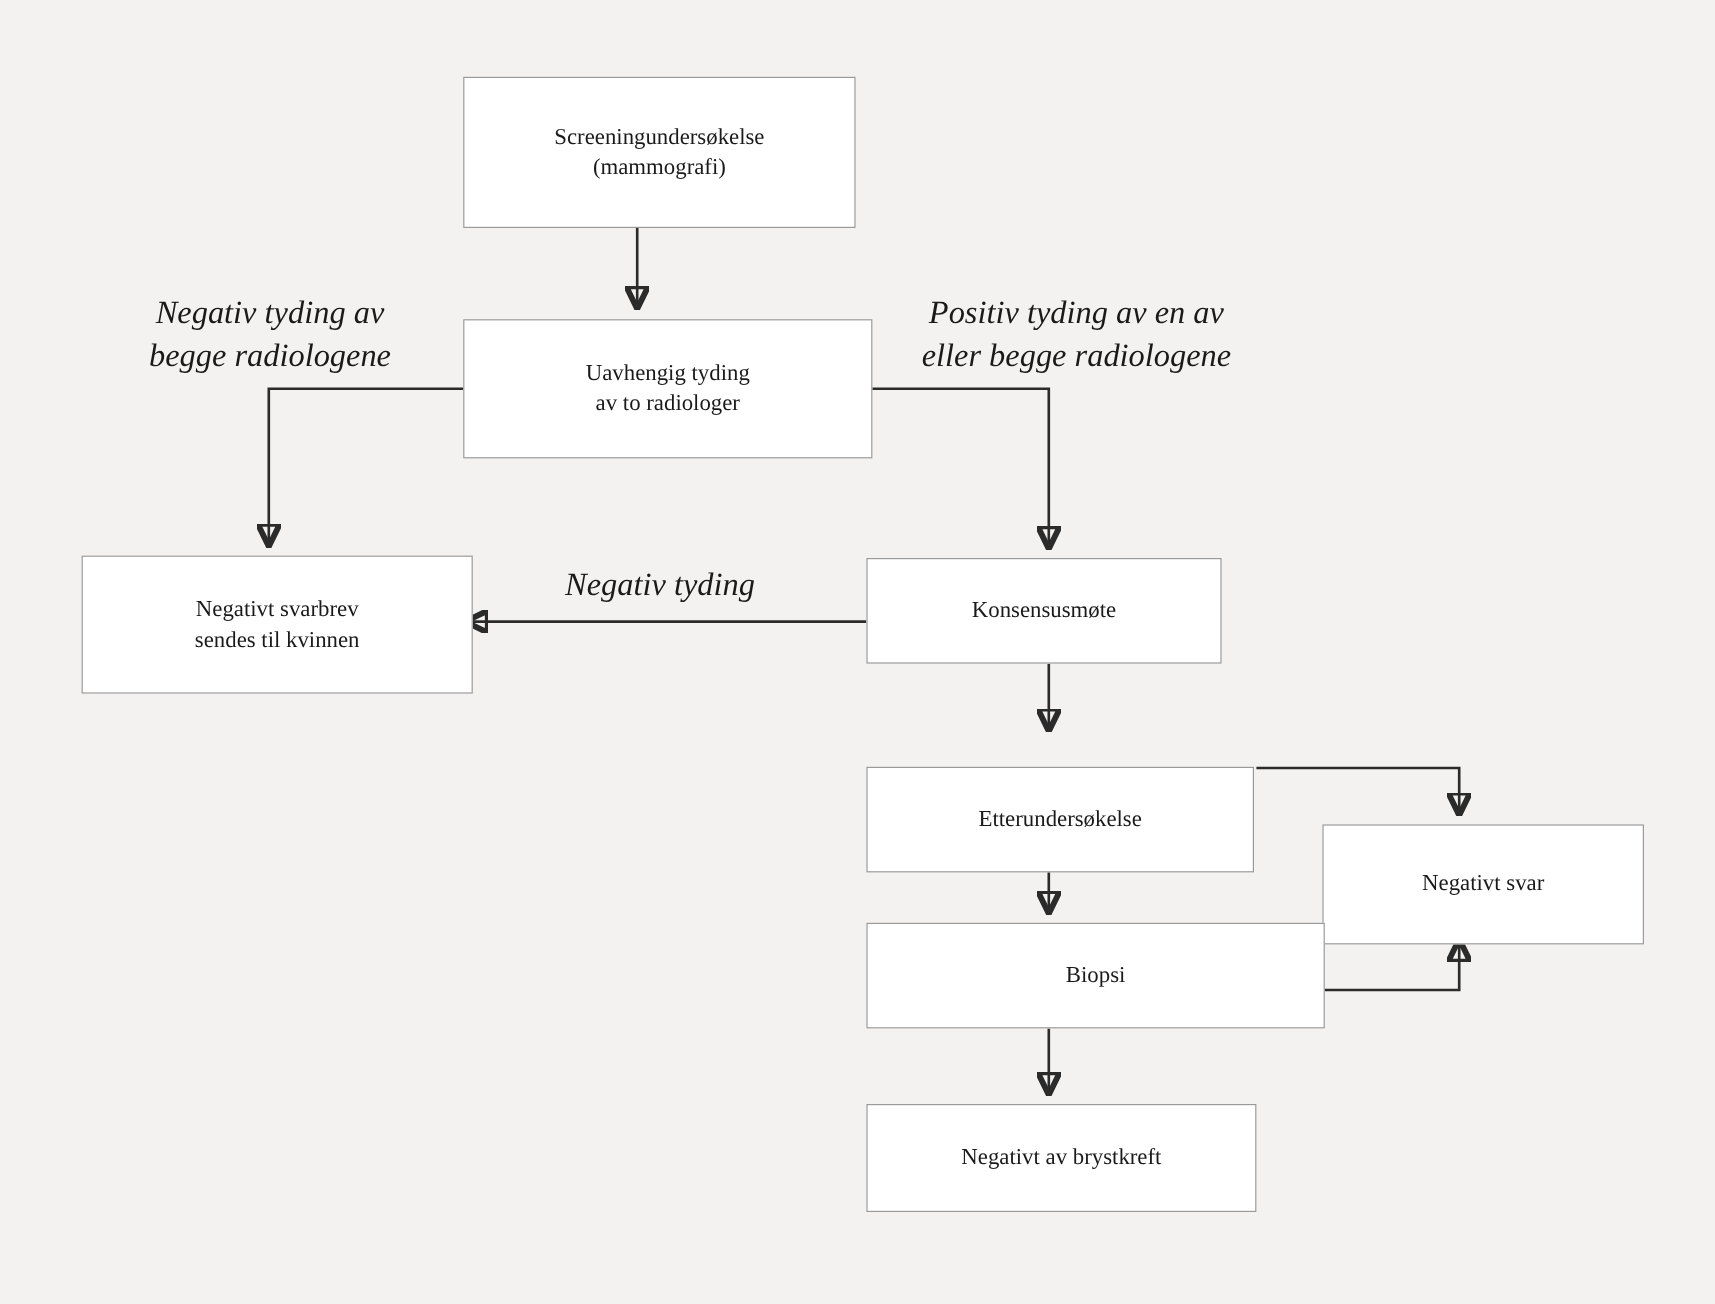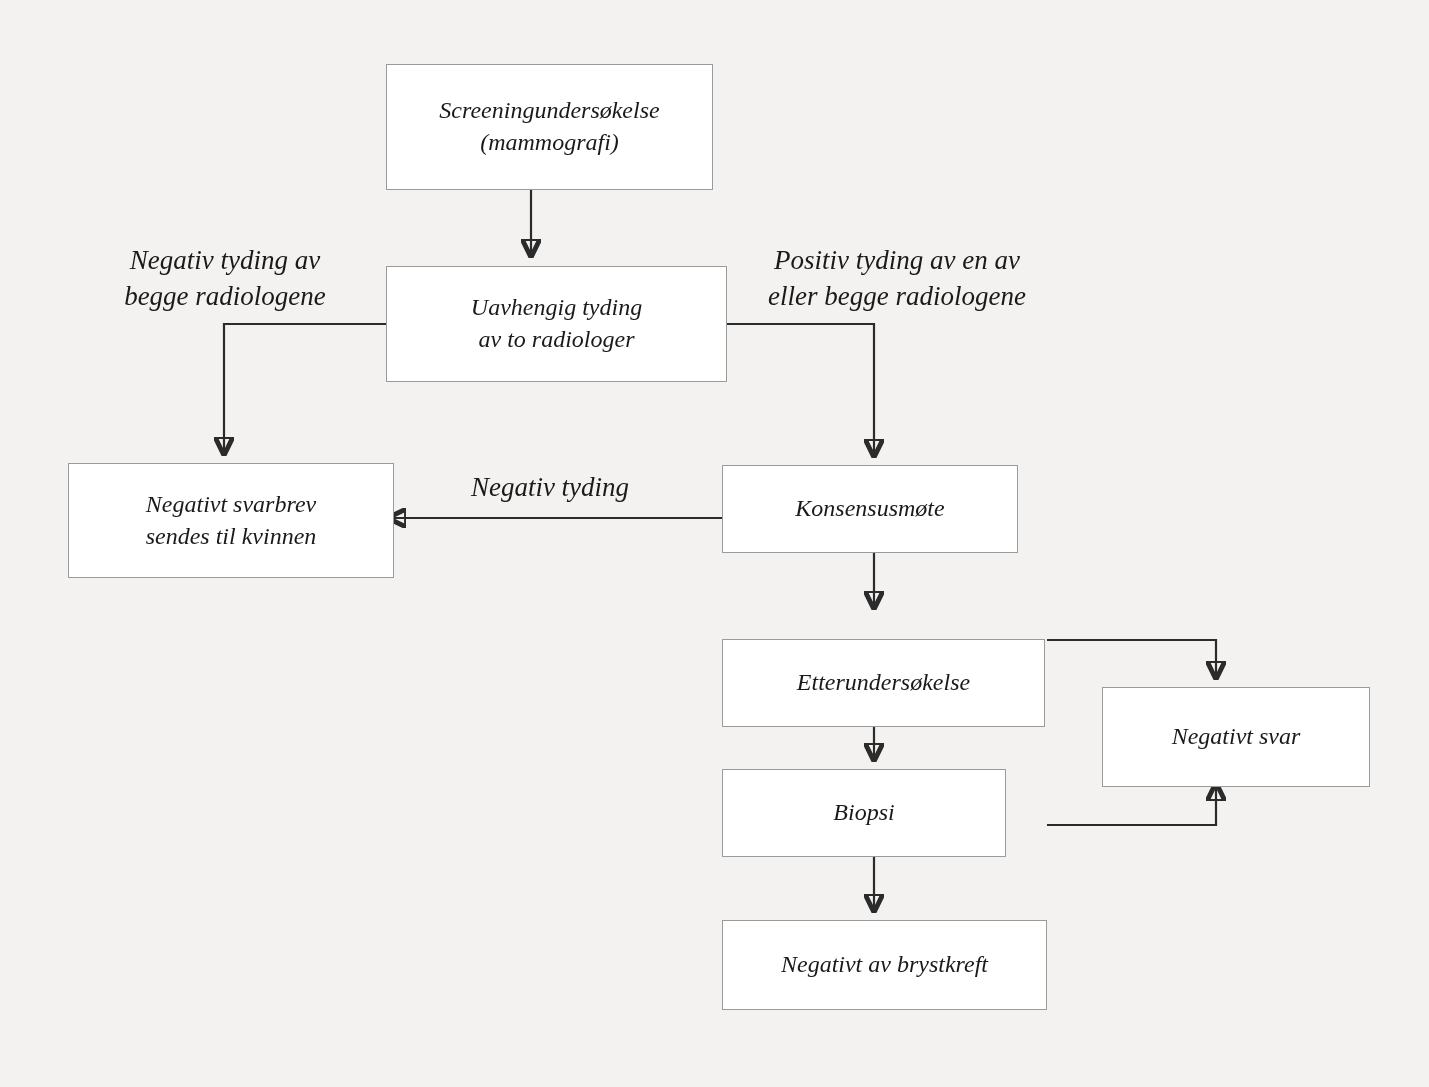--- a/index.html
+++ b/index.html
@@ -19,22 +19,21 @@
   }
   .node {
     position: absolute;
     box-sizing: border-box;
     background: #ffffff;
     border: 1px solid #9a9a9a;
     display: flex;
     align-items: center;
     justify-content: center;
     text-align: center;
-    font-style: italic;
-    font-size: 24px;
+    font-size: 19px;
     line-height: 1.32;
     color: #1a1a1a;
     white-space: pre-line;
     padding: 4px 10px;
   }
   .edge-label {
     position: absolute;
     font-style: italic;
     font-size: 27px;
     line-height: 1.32;
@@ -96,21 +95,21 @@
 
   <div class="node" style="left:68px; top:463px; width:326px; height:115px;">Negativt svarbrev
 sendes til kvinnen</div>
 
   <div class="node" style="left:722px; top:465px; width:296px; height:88px;">Konsensusmøte</div>
 
   <div class="node" style="left:722px; top:639px; width:323px; height:88px;">Etterundersøkelse</div>
 
   <div class="node" style="left:1102px; top:687px; width:268px; height:100px;">Negativt svar</div>
 
-  <div class="node" style="left:722px; top:769px; width:284px; height:88px;">Biopsi</div>
+  <div class="node" style="left:722px; top:769px; width:382px; height:88px;">Biopsi</div>
 
   <div class="node" style="left:722px; top:920px; width:325px; height:90px;">Negativt av brystkreft</div>
 
   <div class="edge-label" style="left:100px; top:243px; width:250px;">Negativ tyding av
 begge radiologene</div>
 
   <div class="edge-label" style="left:752px; top:243px; width:290px;">Positiv tyding av en av
 eller begge radiologene</div>
 
   <div class="edge-label" style="left:450px; top:470px; width:200px;">Negativ tyding</div>

